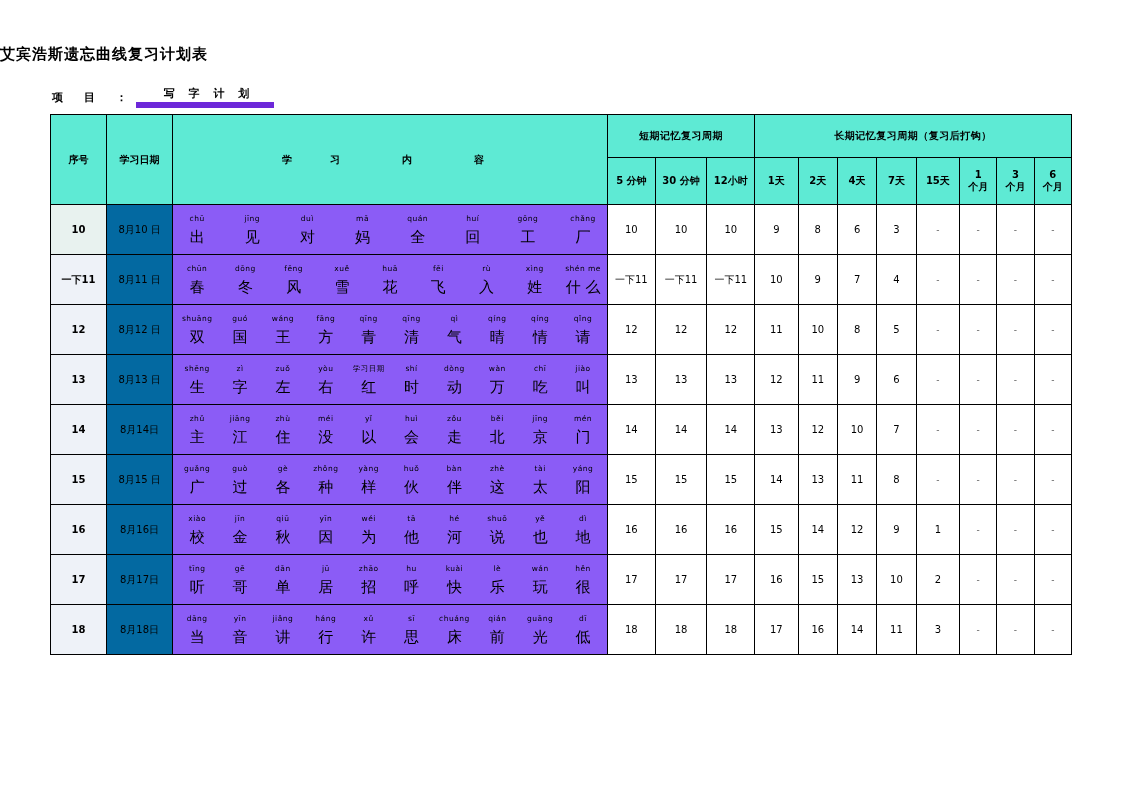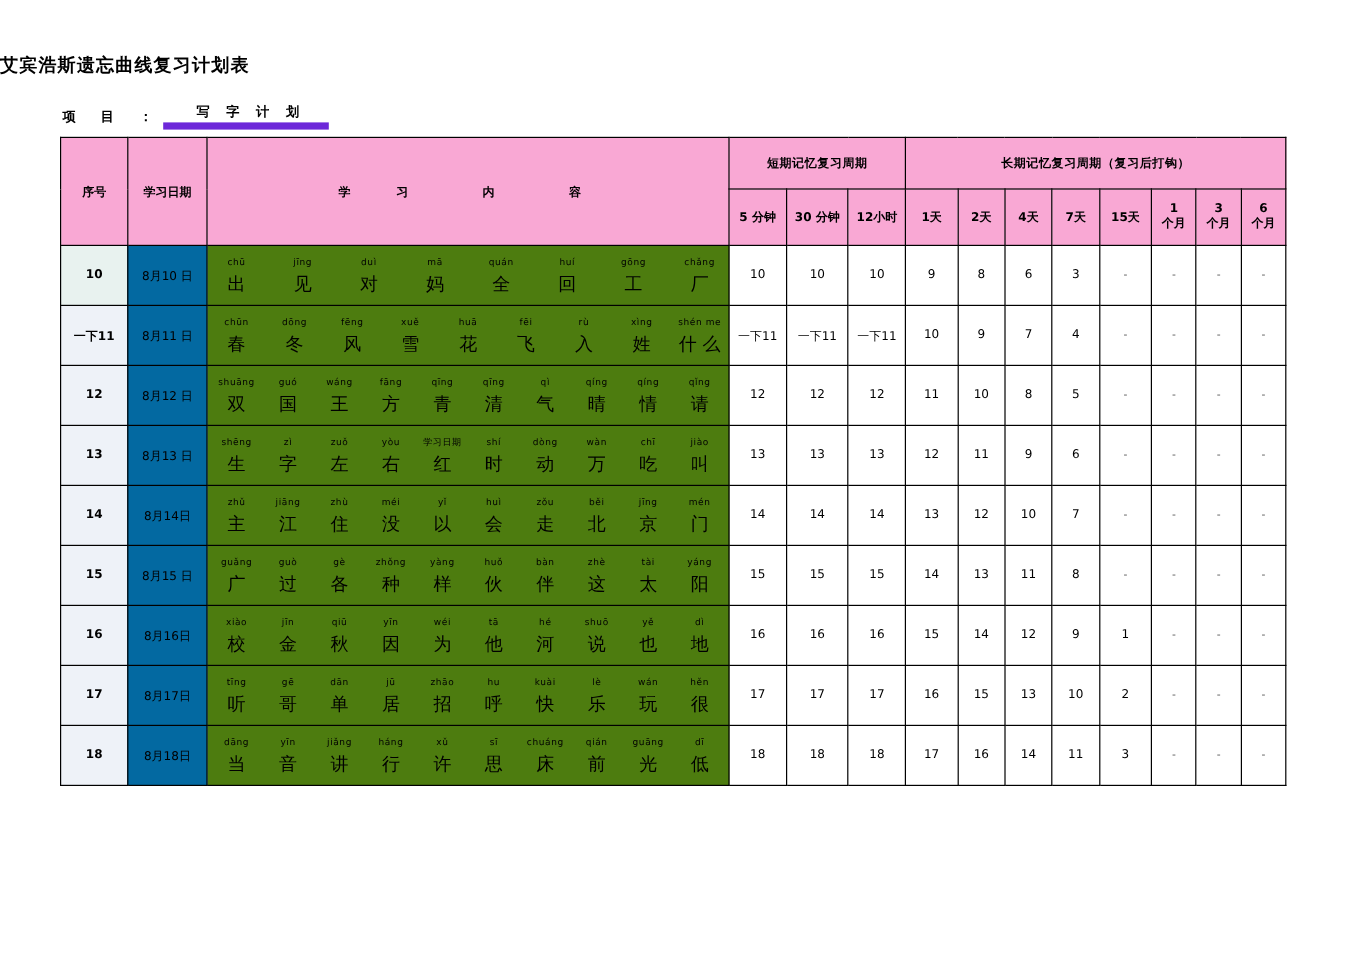--- a/index.html
+++ b/index.html
@@ -60,21 +60,21 @@
     font-size: 10px;
     text-align: center;
     vertical-align: middle;
     padding: 0;
   }
   
   .hd {
     font-weight: bold;
     font-size: 10.5px;
     height: 26px;
-    background: #f9a8d4;
+    background: #5eead4;
   }
   .hd-group {
     font-weight: bold;
     font-size: 10.5px;
     letter-spacing: 0.5px;
   }
   .hd-content {
     font-weight: bold;
     font-size: 11.5px;
     letter-spacing: 14px;
@@ -91,21 +91,21 @@
   }
   .c-seq.first {
     background: #e8f2ef;
   }
   .c-date {
     font-size: 10.5px;
     background: #0369a1;
     width: 64px;
   }
   .c-content {
-    background: #4d7c0f;
+    background: #8b5cf6;
     padding: 2px 6px 3px 6px;
     text-align: left;
   }
   .c-num {
     width: 42px;
     font-size: 10.5px;
     background: #ffffff;
   }
   .c-num.narrow {
     width: 36px;

